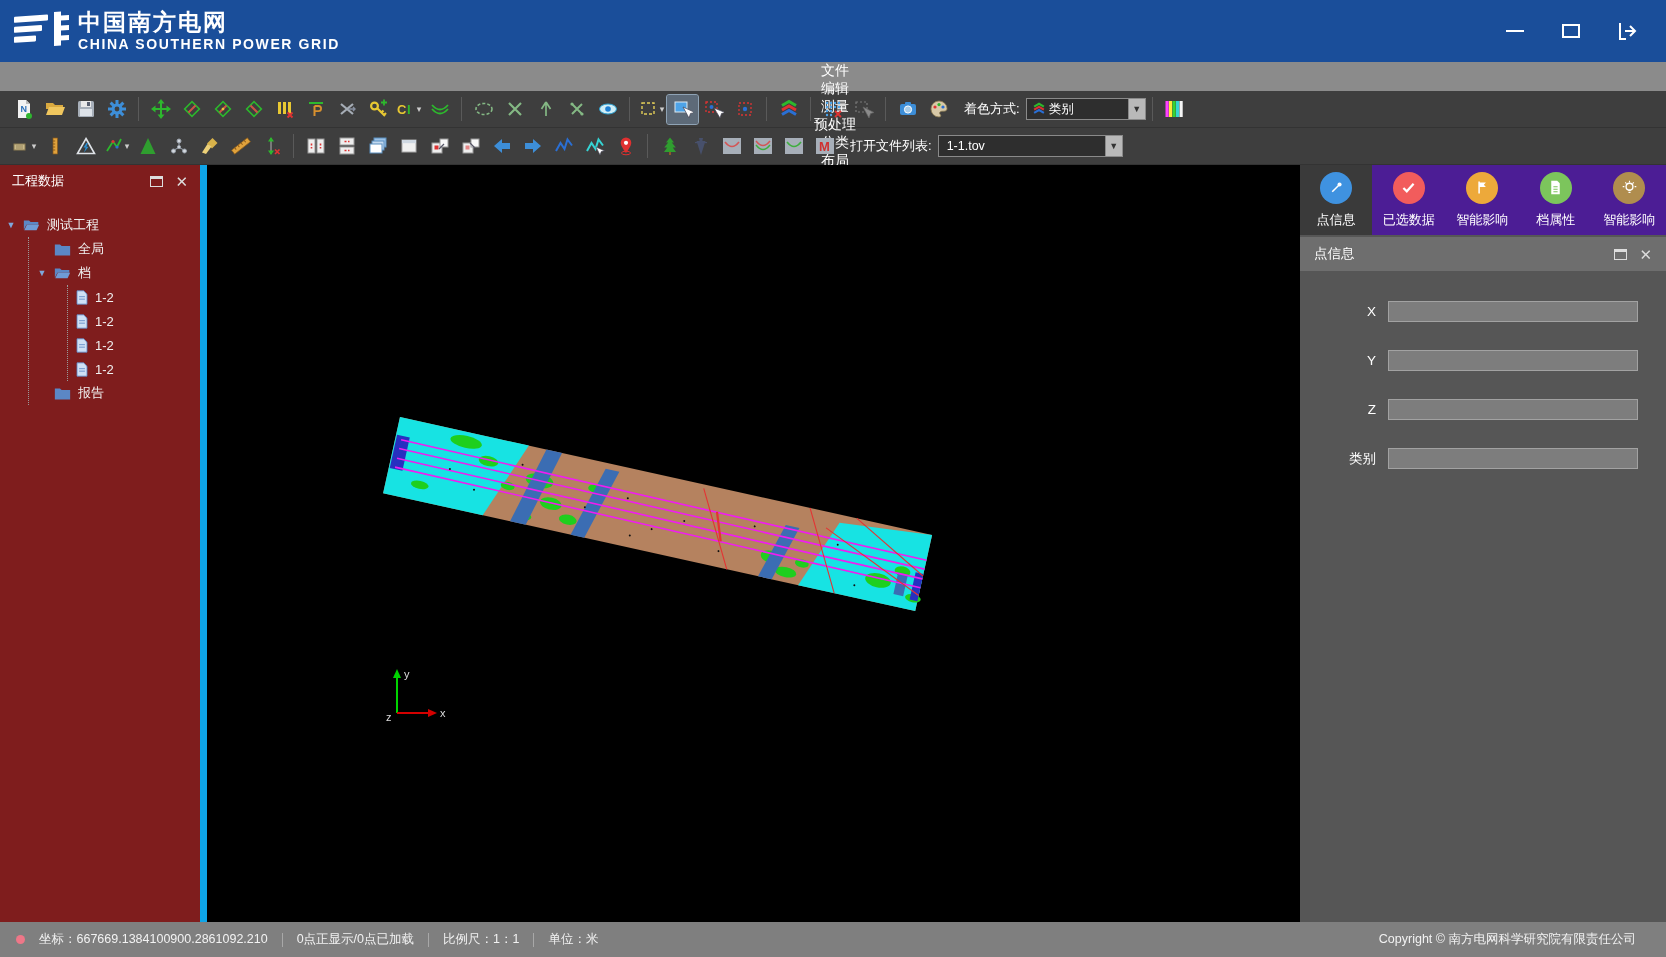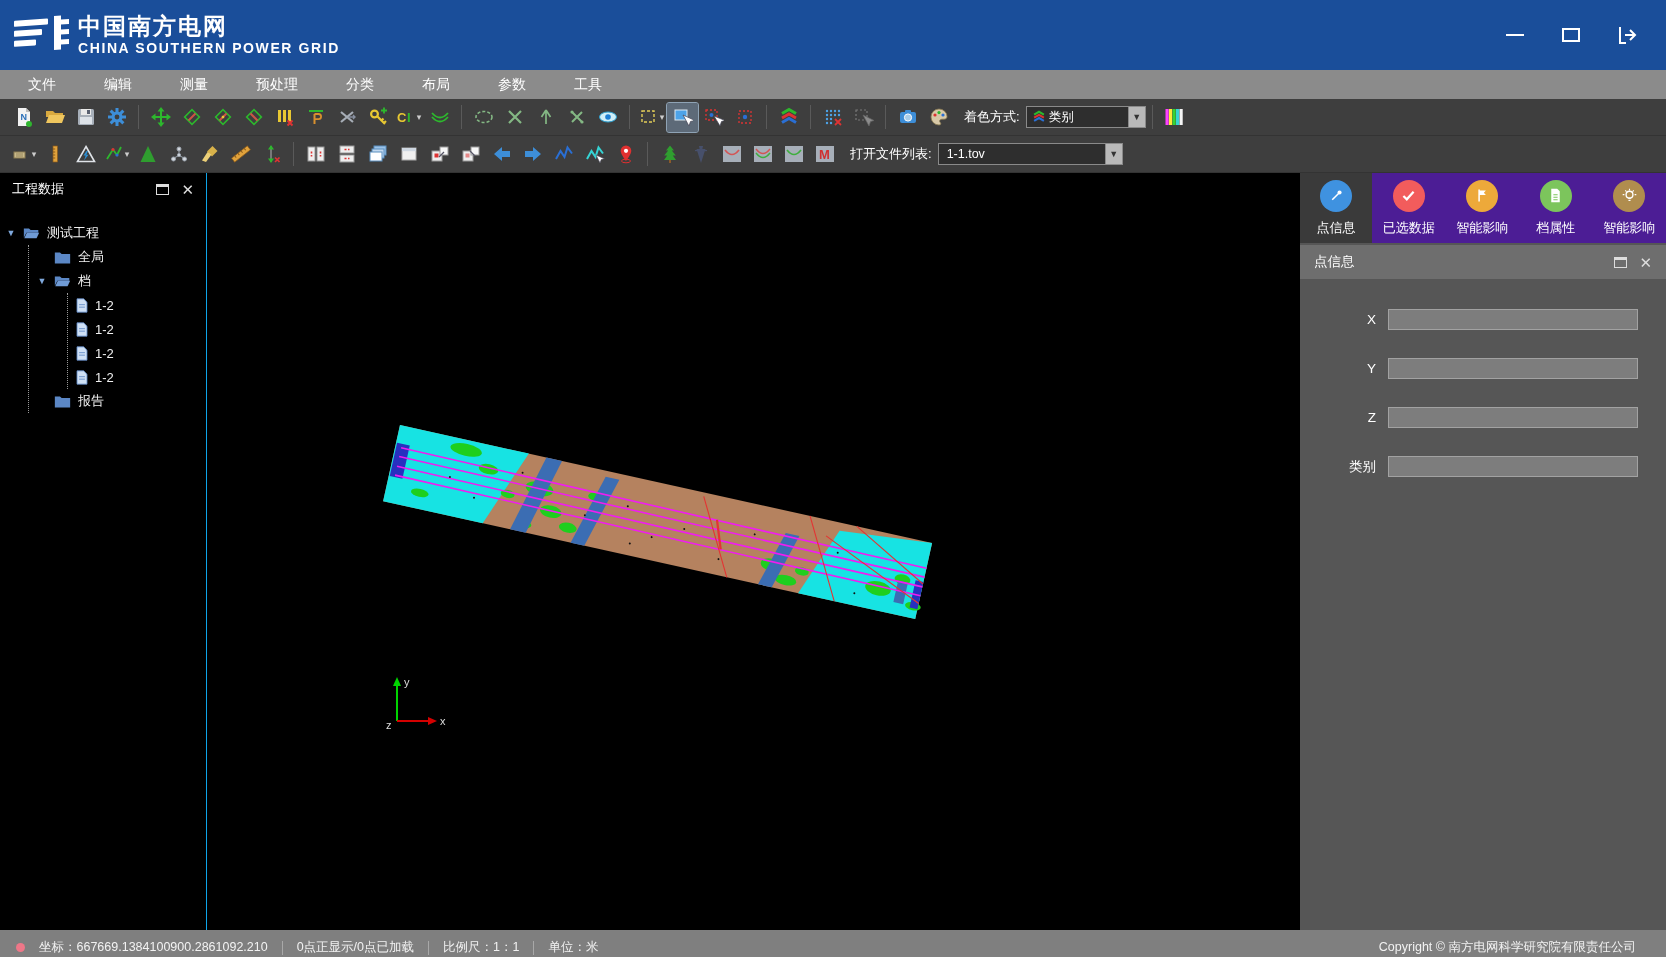--- a/index.html
+++ b/index.html
@@ -1,59 +1,59 @@
 <!DOCTYPE html>
 <html><head>
 <meta charset="utf-8">
 <style>
   * { margin:0; padding:0; box-sizing:border-box; }
   html,body { width:1666px; height:957px; overflow:hidden;
     font-family:"Liberation Sans","DejaVu Sans",sans-serif; background:#3e3e3e; }
 
   
-  .titlebar { height:70px; background:#1a4e9a; display:flex; align-items:center; padding:0 14px; }
+  .titlebar { height:62px; background:#1a4e9a; display:flex; align-items:center; padding:0 14px; }
   .logo-mark { position:relative; width:54px; height:40px; margin-right:10px; transform:skewY(-4deg); }
   .logo-mark .lb { position:absolute; left:0; height:6px; background:#fff; border-radius:1px; }
   .lb1 { top:4px;  width:34px; }
   .lb2 { top:14px; width:28px; }
   .lb3 { top:24px; width:22px; }
   .logo-mark .lv { position:absolute; left:40px; top:2px; width:7px; height:34px; background:#fff; }
   .logo-mark .ls { position:absolute; left:47px; height:5px; width:8px; background:#fff; }
   .ls1{top:6px;} .ls2{top:16px;} .ls3{top:26px;}
   .brand { display:flex; flex-direction:column; line-height:1; margin-right:14px; }
   .brand-cn { color:#fff; font-size:23px; font-weight:bold; letter-spacing:2px; }
   .brand-en { color:#fff; font-size:14px; letter-spacing:1.6px; margin-top:3px; font-weight:bold; }
   .app-title { color:#fff; font-size:24px; font-weight:bold; letter-spacing:2px; }
   .win-controls { margin-left:auto; display:flex; align-items:center; gap:34px; padding-right:14px; }
   .wc { width:22px; height:20px; display:flex; align-items:center; justify-content:center; cursor:pointer; }
   .wc-min i { display:block; width:18px; height:2px; background:#fff; }
   .wc-max i { display:block; width:18px; height:14px; border:2px solid #fff; }
 
   
-  .menubar { height:29px; background:#8b8b8b; display:flex; align-items:center; padding-left:4px; }
+  .menubar { height:29px; background:#8b8b8b; display:flex; align-items:center; padding-left:4px;flex-direction:column; }
   .menu-item { color:#fff; font-size:14px; padding:0 24px; height:29px; display:flex; align-items:center; cursor:default; }
 
   
   .toolbar { height:37px; background:#3e3e3e; display:flex; align-items:center; padding:0 8px; border-bottom:1px solid #333; }
   .ti { width:31px; height:29px; display:flex; align-items:center; justify-content:center; border-radius:2px; position:relative; }
   .ti svg { width:20px; height:20px; }
   .ti.active { background:#5d6a78; outline:1px solid #8fa3b5; }
   .tsep { width:1px; height:24px; background:#5a5a5a; margin:0 6px; }
   .dda { font-style:normal; color:#ccc; font-size:9px; margin-left:1px; }
   .tlabel { color:#fff; font-size:13px; margin:0 6px 0 10px; white-space:nowrap; }
   .tselect { display:flex; align-items:center; height:22px; background:#2e2e2e; border:1px solid #8a8a8a; min-width:120px; color:#fff; font-size:12.5px; padding-left:5px; }
   .tselect .sel-text { flex:1; padding:0 6px 0 3px; }
   .tselect .sel-arrow { width:17px; height:20px; background:#b9b9b9; color:#333; font-size:9px; display:flex; align-items:center; justify-content:center; border-left:1px solid #8a8a8a; }
   .mini-ic { width:14px; height:14px; }
 
   
   .main { display:flex; height:757px; }
 
   
-  .left-panel { width:207px; background:#000000; border-right:1px solid #0ea5e9; display:flex; flex-direction:column; }
+  .left-panel { width:207px; background:#7f1d1d; border-right:7px solid #0ea5e9; display:flex; flex-direction:column; }
   .panel-head { height:32px; display:flex; align-items:center; padding:0 12px; color:#fff; font-size:13px; }
   .ph-icons { margin-left:auto; display:flex; align-items:center; gap:12px; }
   .ph-restore { width:13px; height:11px; border:1px solid #ddd; border-top:3px solid #ddd; display:block; }
   .ph-close { color:#ddd; font-size:15px; line-height:1; }
   .tree { padding:16px 6px 0 6px; font-size:13px; color:#f0f0f0; }
   .t-row { display:flex; align-items:center; height:24px; gap:7px; }
   .t-exp { width:10px; color:#7fa8dc; font-size:9px; text-align:center; }
   .t-kids { margin-left:22px; border-left:1px dotted #9a9a9a; padding-left:8px; }
   .t-kids2 { margin-left:30px; border-left:1px dotted #9a9a9a; padding-left:8px; }
   .t-ico { width:17px; height:15px; }

